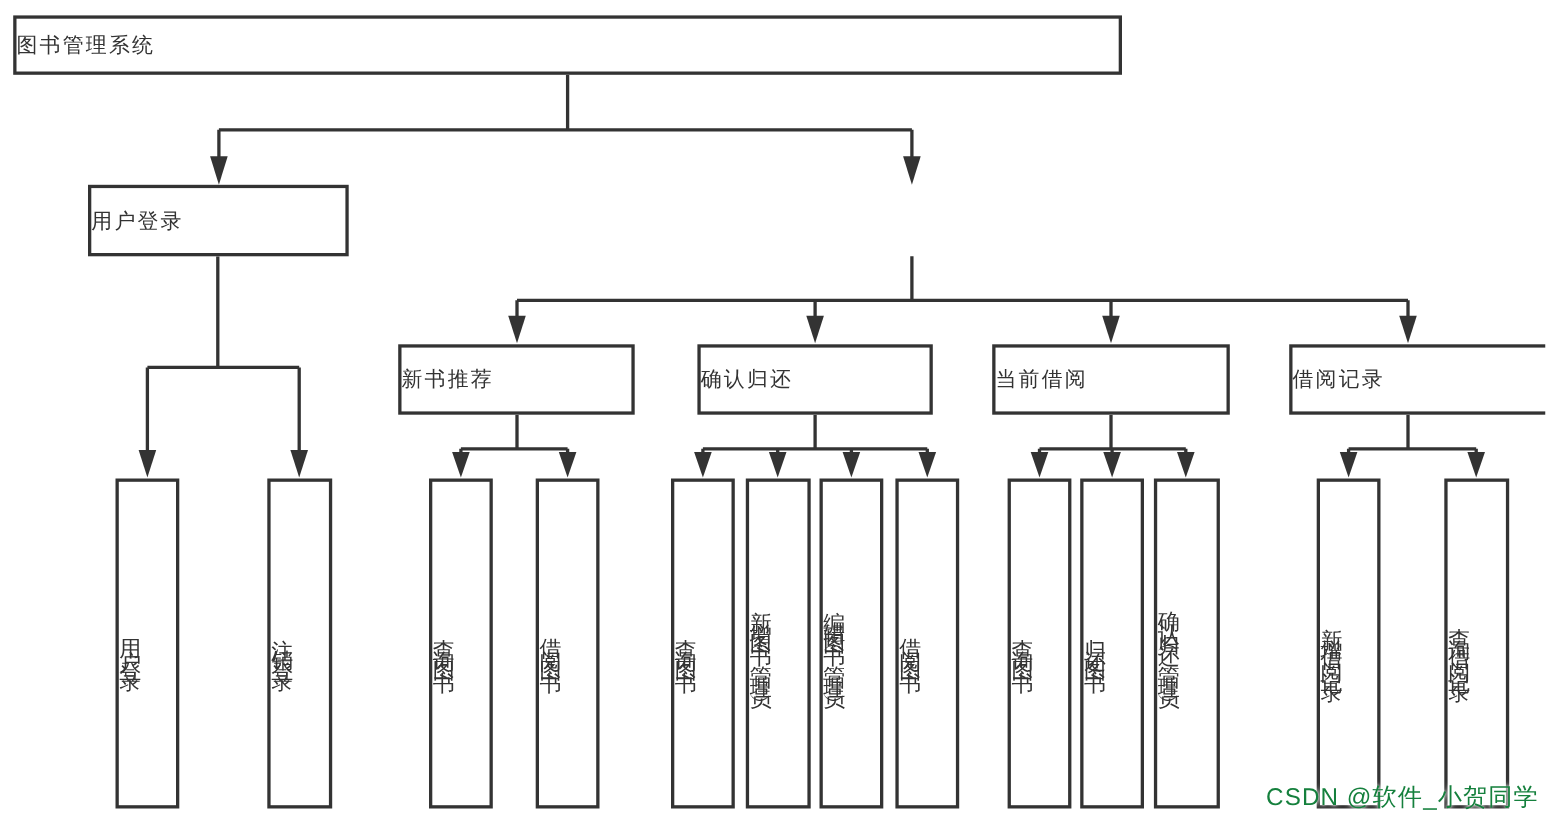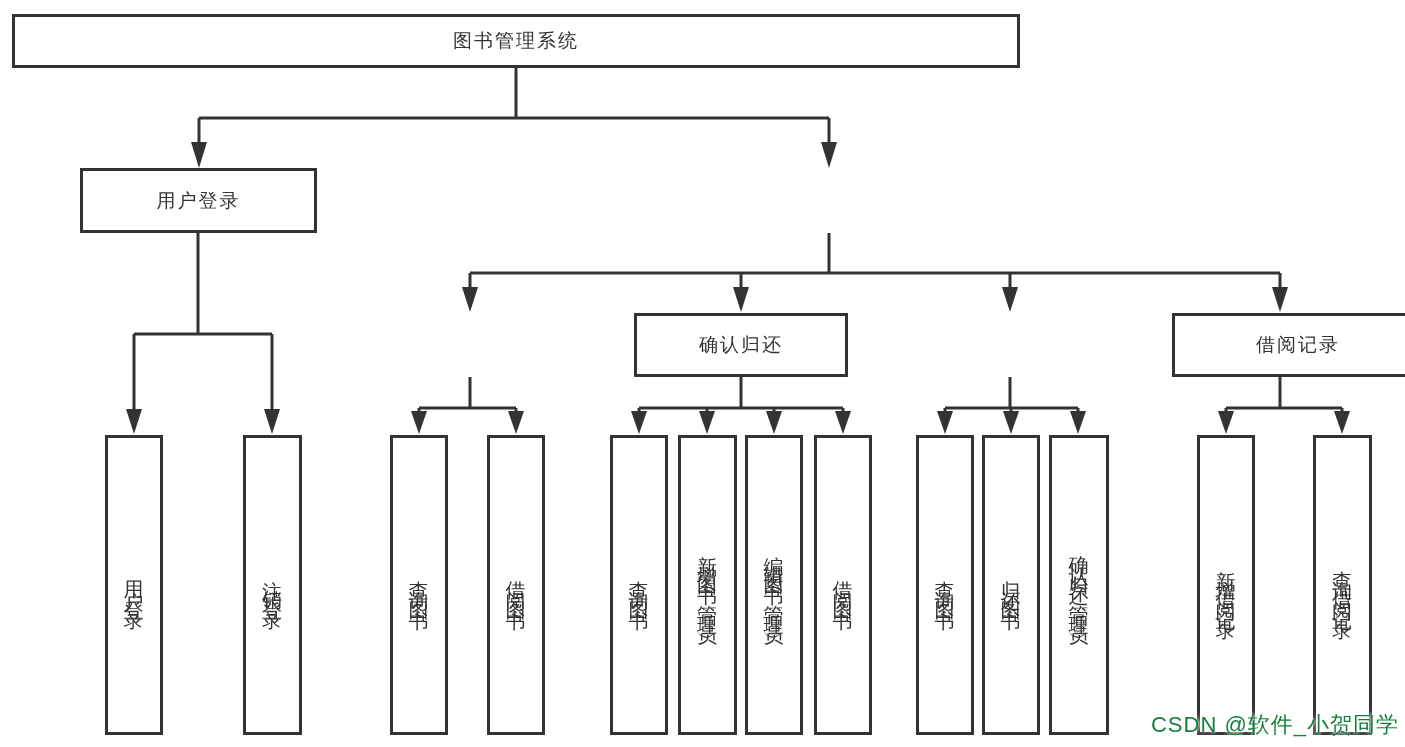--- a/index.html
+++ b/index.html
@@ -17,21 +17,21 @@
     width: 1405px; height: 747px;
     z-index: 1;
   }
   .box {
     position: absolute;
     box-sizing: border-box;
     background: #ffffff;
     border: 3px solid #333333;
     display: flex;
     align-items: center;
-    justify-content: center;
+    justify-content: flex-start;
     z-index: 2;
     color: #333333;
   }
   .hbox .label {
     font-size: 19px;
     letter-spacing: 2px;
     white-space: nowrap;
   }
   .vbox { top: 435px; width: 58px; height: 300px; }
   .vbox .label {
@@ -114,22 +114,28 @@
   </svg>
 
   <div class="box hbox" style="left:12px;top:14px;width:1008px;height:54px">
     <span class="label">图书管理系统</span>
   </div>
 
   <div class="box hbox" style="left:80px;top:168px;width:237px;height:65px">
     <span class="label">用户登录</span>
   </div>
 
+  <div class="box hbox" style="left:362px;top:313px;width:215px;height:64px">
+    <span class="label">新书推荐</span>
+  </div>
   <div class="box hbox" style="left:634px;top:313px;width:214px;height:64px">
     <span class="label">确认归还</span>
+  </div>
+  <div class="box hbox" style="left:902px;top:313px;width:216px;height:64px">
+    <span class="label">当前借阅</span>
   </div>
   <div class="box hbox" style="left:1172px;top:313px;width:252px;height:64px">
     <span class="label">借阅记录</span>
   </div>
 
   <div class="box vbox" style="left:105px">
     <span class="label">用户登录</span>
   </div>
   <div class="box vbox" style="left:243px;width:59px">
     <span class="label">注销登录</span>

